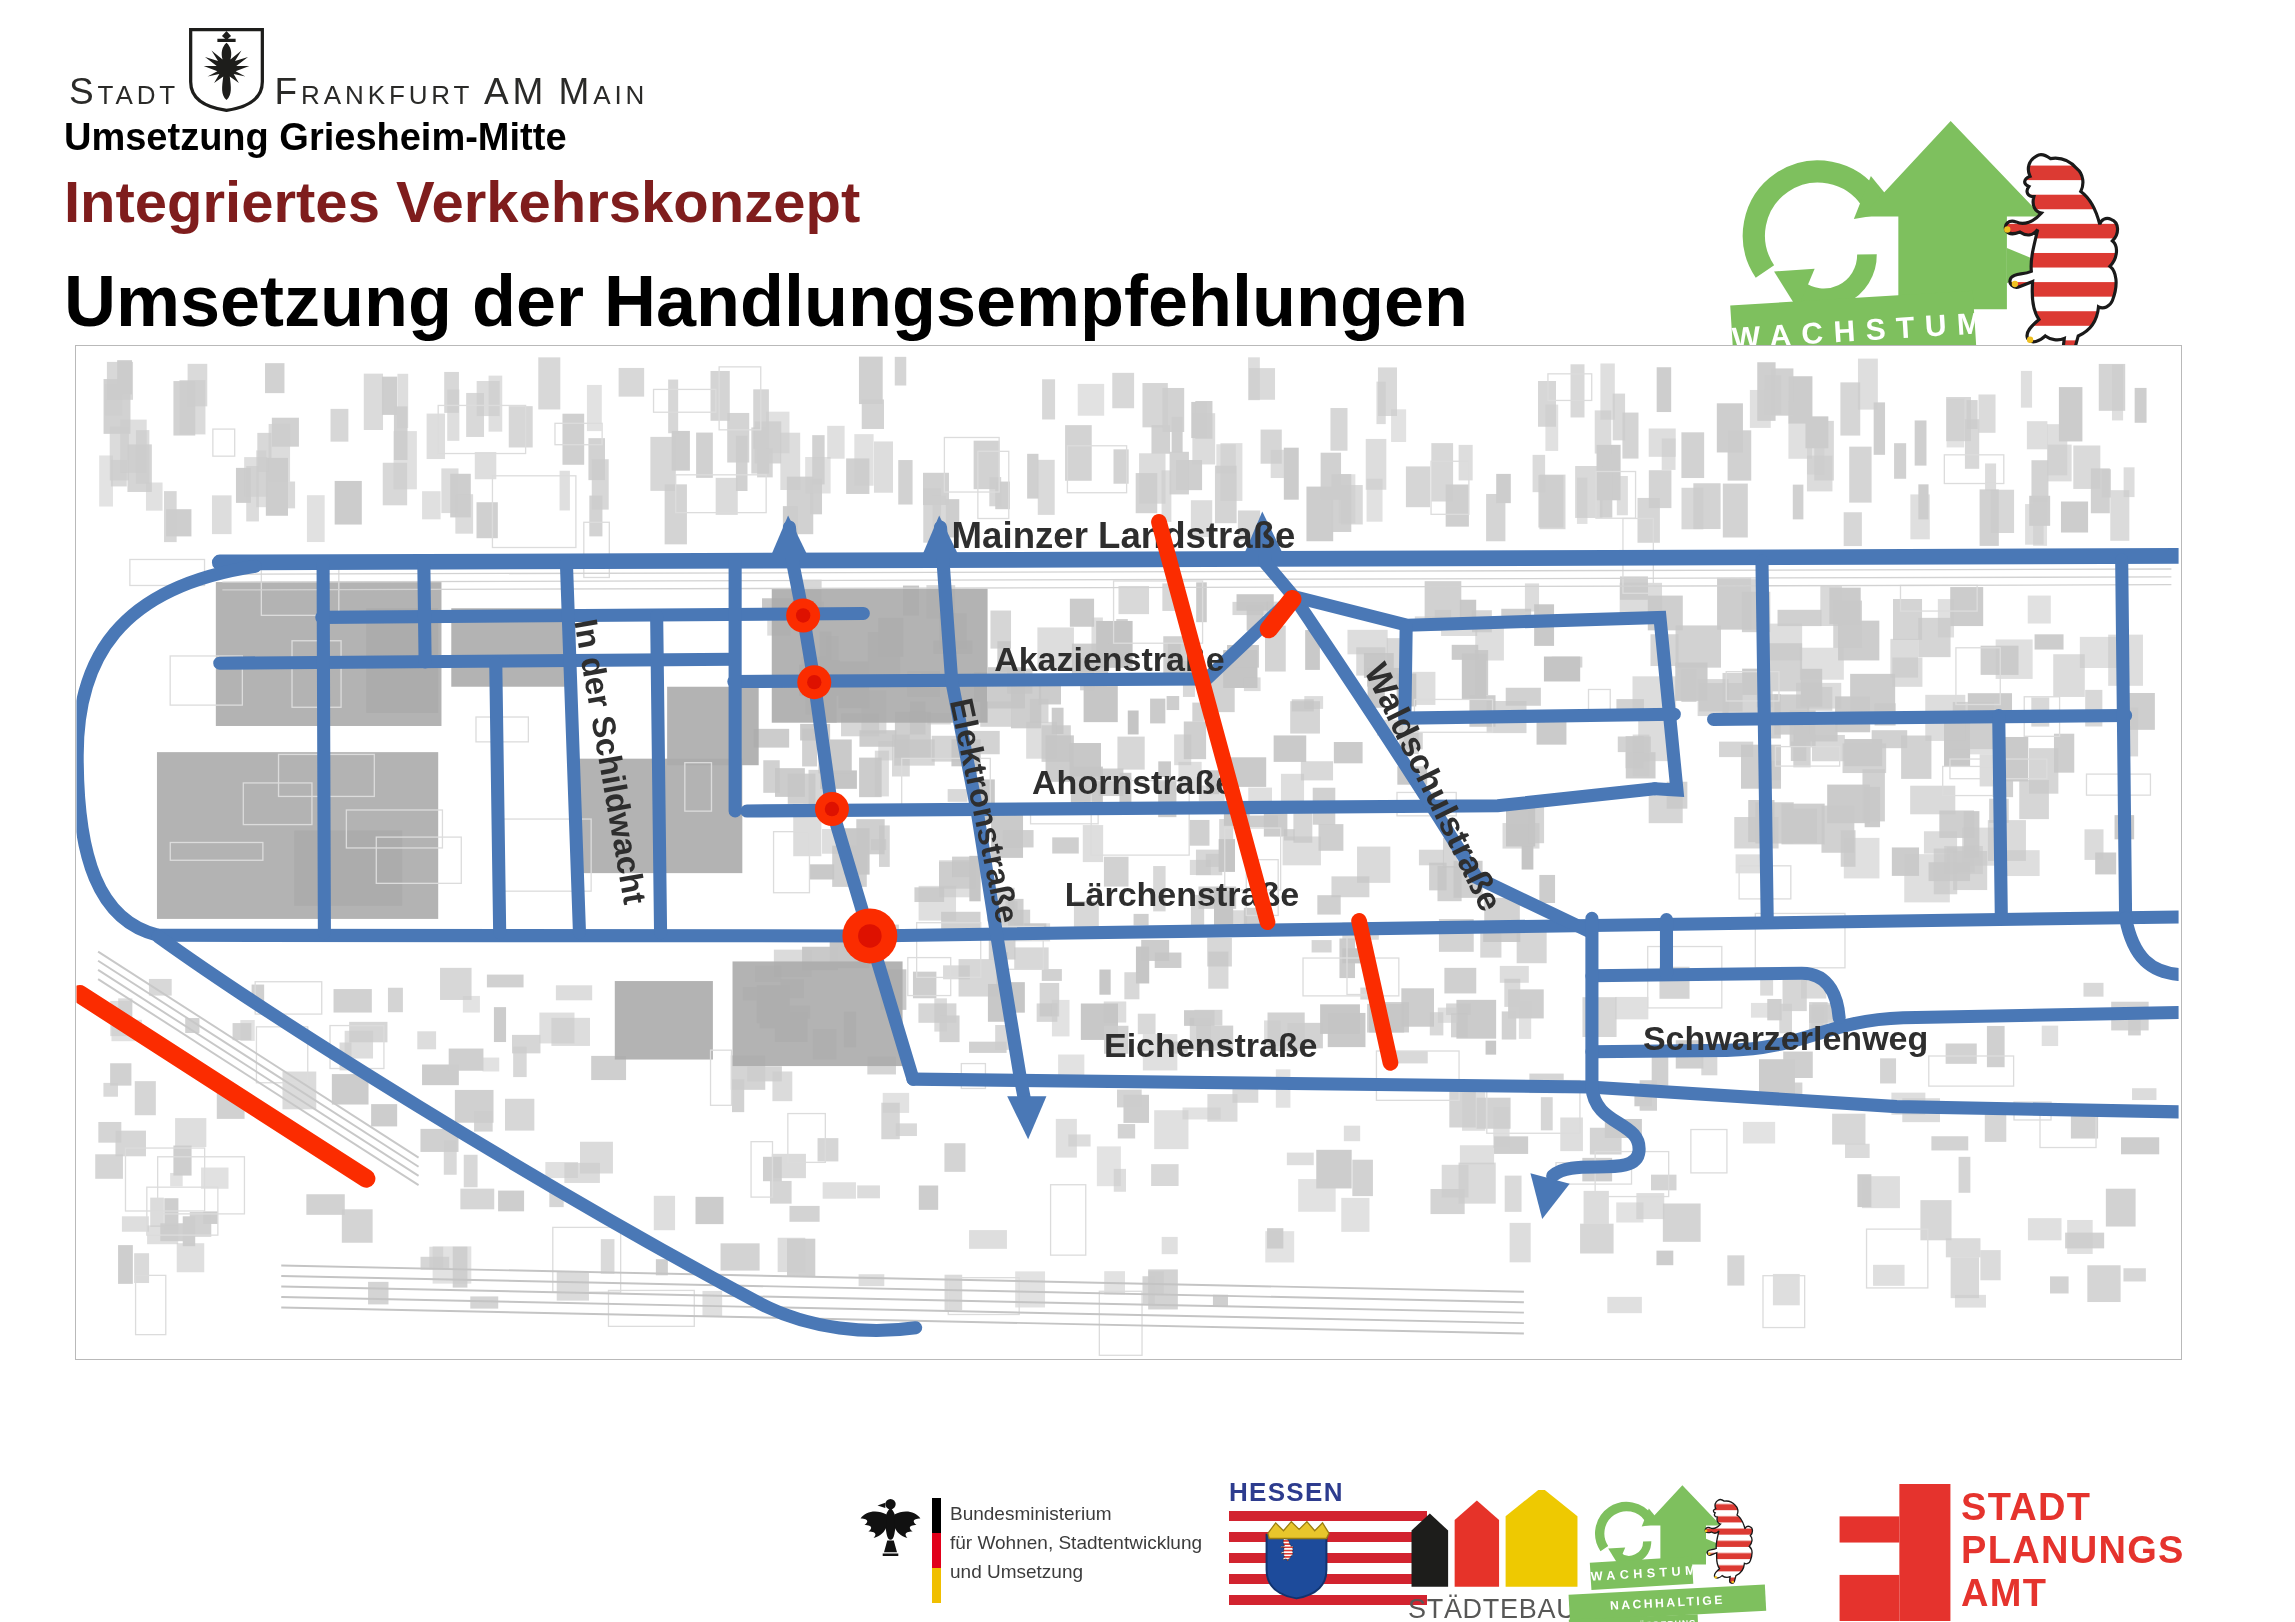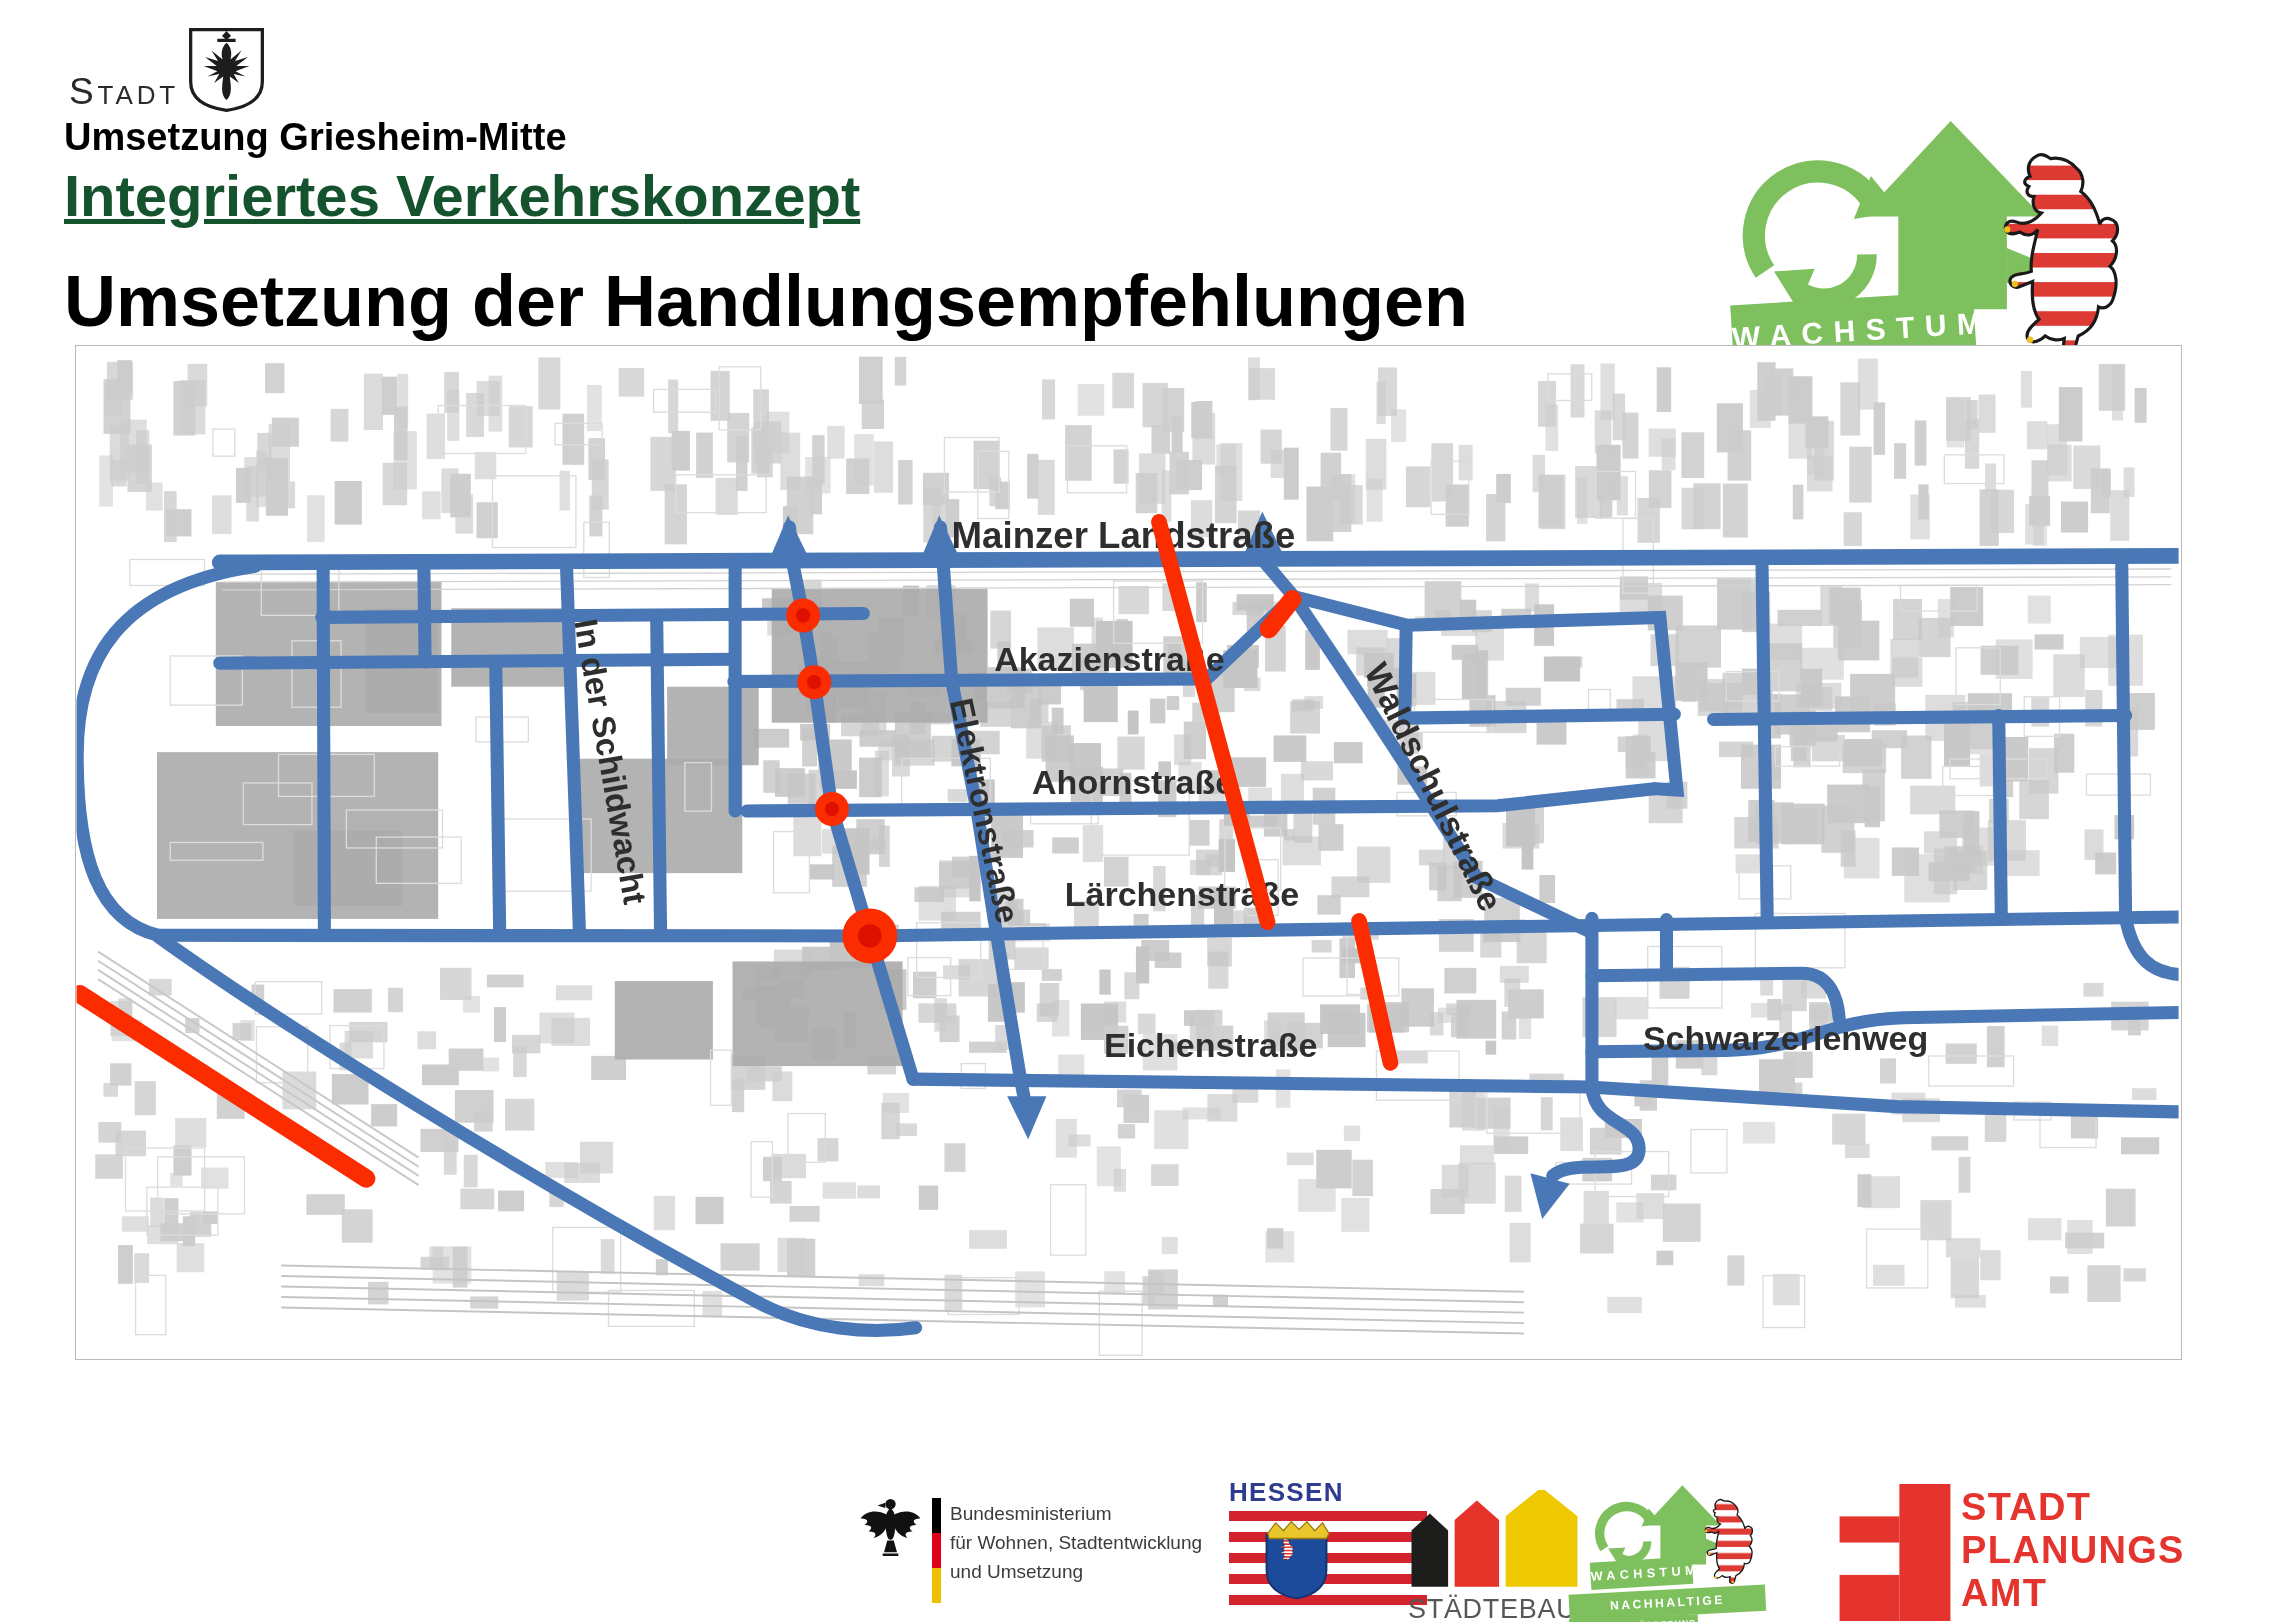--- a/index.html
+++ b/index.html
@@ -7,21 +7,21 @@
         font-family:"Liberation Sans",sans-serif;}
   .abs{position:absolute;}
 
   
   #city-logo{left:69px;top:27.5px;height:85px;color:#1d1d1b;display:flex;align-items:flex-end;}
   #city-logo .word{font-family:"Liberation Sans",sans-serif;font-weight:400;letter-spacing:3.9px;
         font-size:26px;color:#2a2a28;}
   #city-logo .word .lg{font-size:37px;}
   #city-logo svg{margin:0 9.2px;}
   #subtitle{left:64px;top:116px;font-size:38px;font-weight:700;color:#000;letter-spacing:0;}
-  #title{left:64px;top:162px;font-size:58px;font-weight:700;color:#14532d;text-decoration:underline;}
+  #title{left:64px;top:168px;font-size:58px;font-weight:700;color:#7f1d1d;}
   #heading{left:64px;top:260px;font-size:72px;font-weight:700;color:#000;}
 
   
   .prog-logo{width:497px;height:373px;}
   #prog-big{left:1676px;top:113px;}
   #prog-small{left:1567px;top:1482px;transform:scale(0.42);transform-origin:0 0;}
   .prog-bar{position:absolute;background:#7ec05e;color:#fff;font-weight:700;text-align:center;
         font-family:"Liberation Sans",sans-serif;}
   .bar1{left:56px;top:185px;width:243px;height:65px;line-height:65px;font-size:30px;
         letter-spacing:10.5px;transform:rotate(-3.5deg);}
@@ -79,20 +79,21 @@
 
   <div class="abs" id="city-logo">
     <span class="word"><span class="lg">S</span>TADT</span>
     <svg width="77" height="86" viewBox="0 0 118 132">
       <path d="M4,4 H114 V84 Q114,120 59,128 Q4,120 4,84 Z" fill="#fff" stroke="#1d1d1b" stroke-width="5"></path>
       <path d="M52,14 L59,6 L66,14 L59,20 Z M45,18 h28 v5 h-28 Z" fill="#1d1d1b"></path>
       <path d="M59,24 C52,30 50,40 53,50 L36,36 L46,52 L26,46 L44,60 L24,60 L45,68 L30,76 L48,72
                L40,86 L54,76 C52,92 50,104 59,112 C68,104 66,92 64,76 L78,86 L70,72 L88,76 L73,68
                L94,60 L74,60 L92,46 L72,52 L82,36 L65,50 C68,40 66,30 59,24 Z" fill="#1d1d1b"></path>
     </svg>
+    <span class="word"><span class="lg">F</span>RANKFURT <span class="lg">AM</span> <span class="lg">M</span>AIN</span>
   </div>
 
   <div class="abs" id="subtitle">Umsetzung Griesheim-Mitte</div>
   <div class="abs" id="title">Integriertes Verkehrskonzept</div>
   <div class="abs" id="heading">Umsetzung der Handlungsempfehlungen</div>
 
   <div class="abs prog-logo" id="prog-big">
     <svg class="abs" style="left:0;top:0" width="497" height="275" viewBox="0 0 760 420">
       <g>
         <path d="M136,242 A96,96 0 1 1 298,132" fill="none" stroke="#7ec05e" stroke-width="34"></path>

